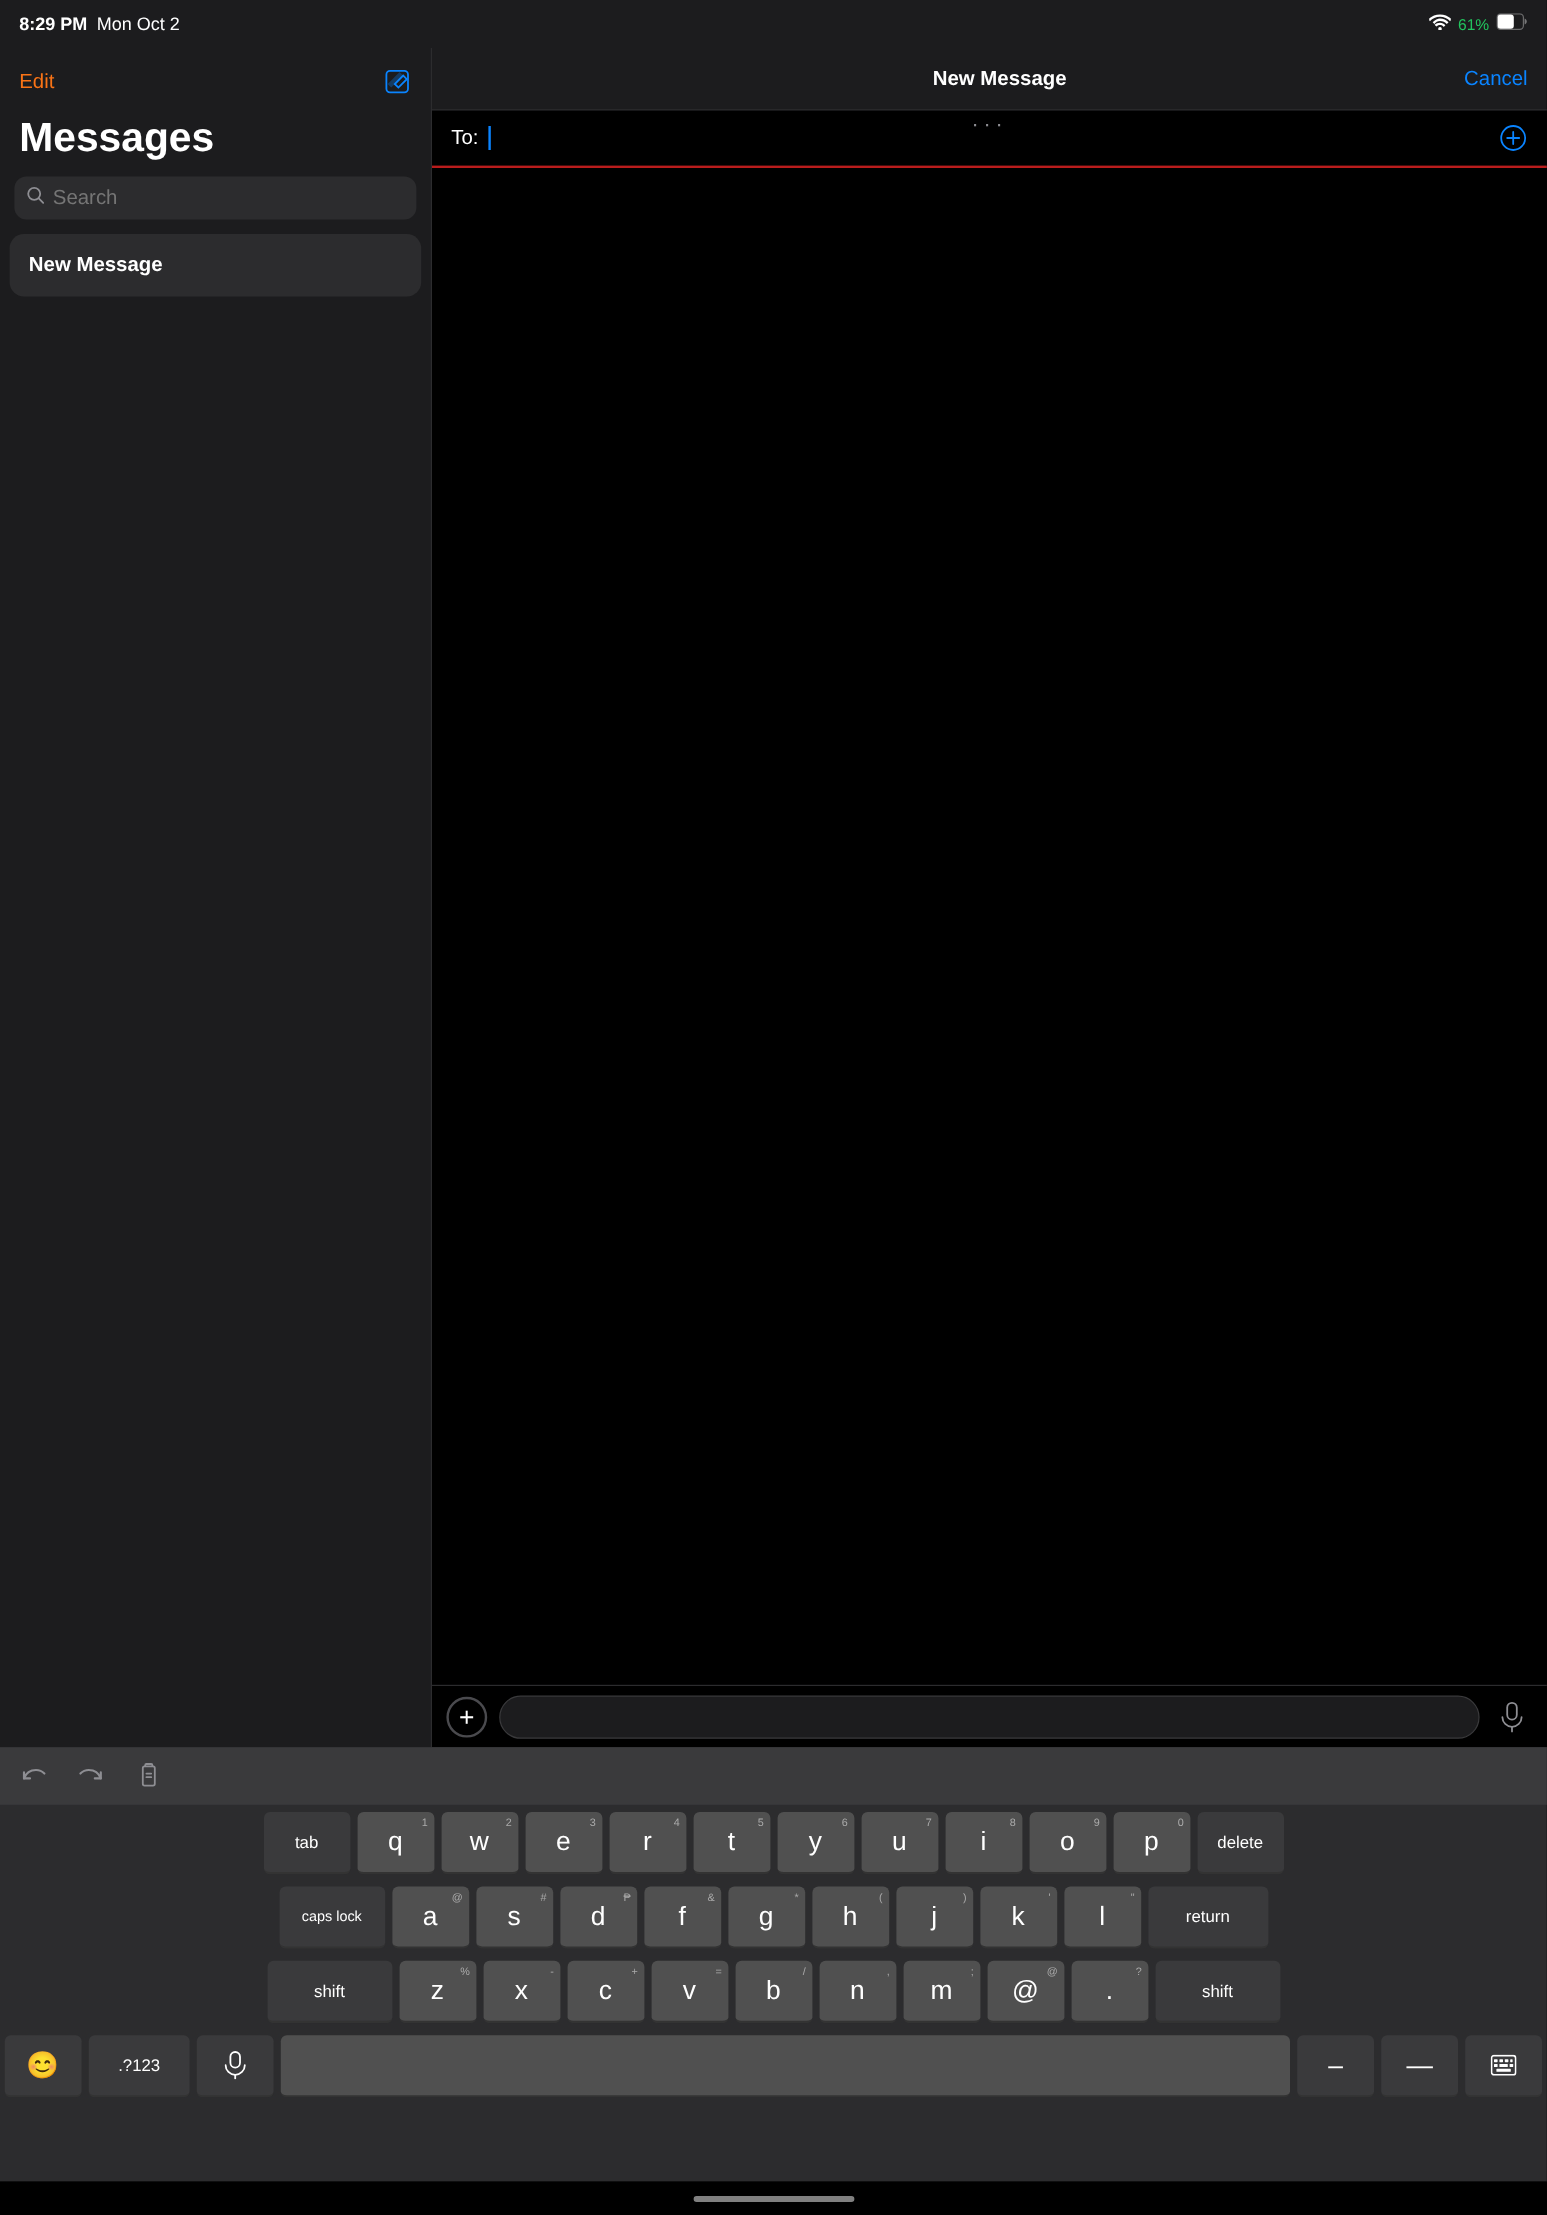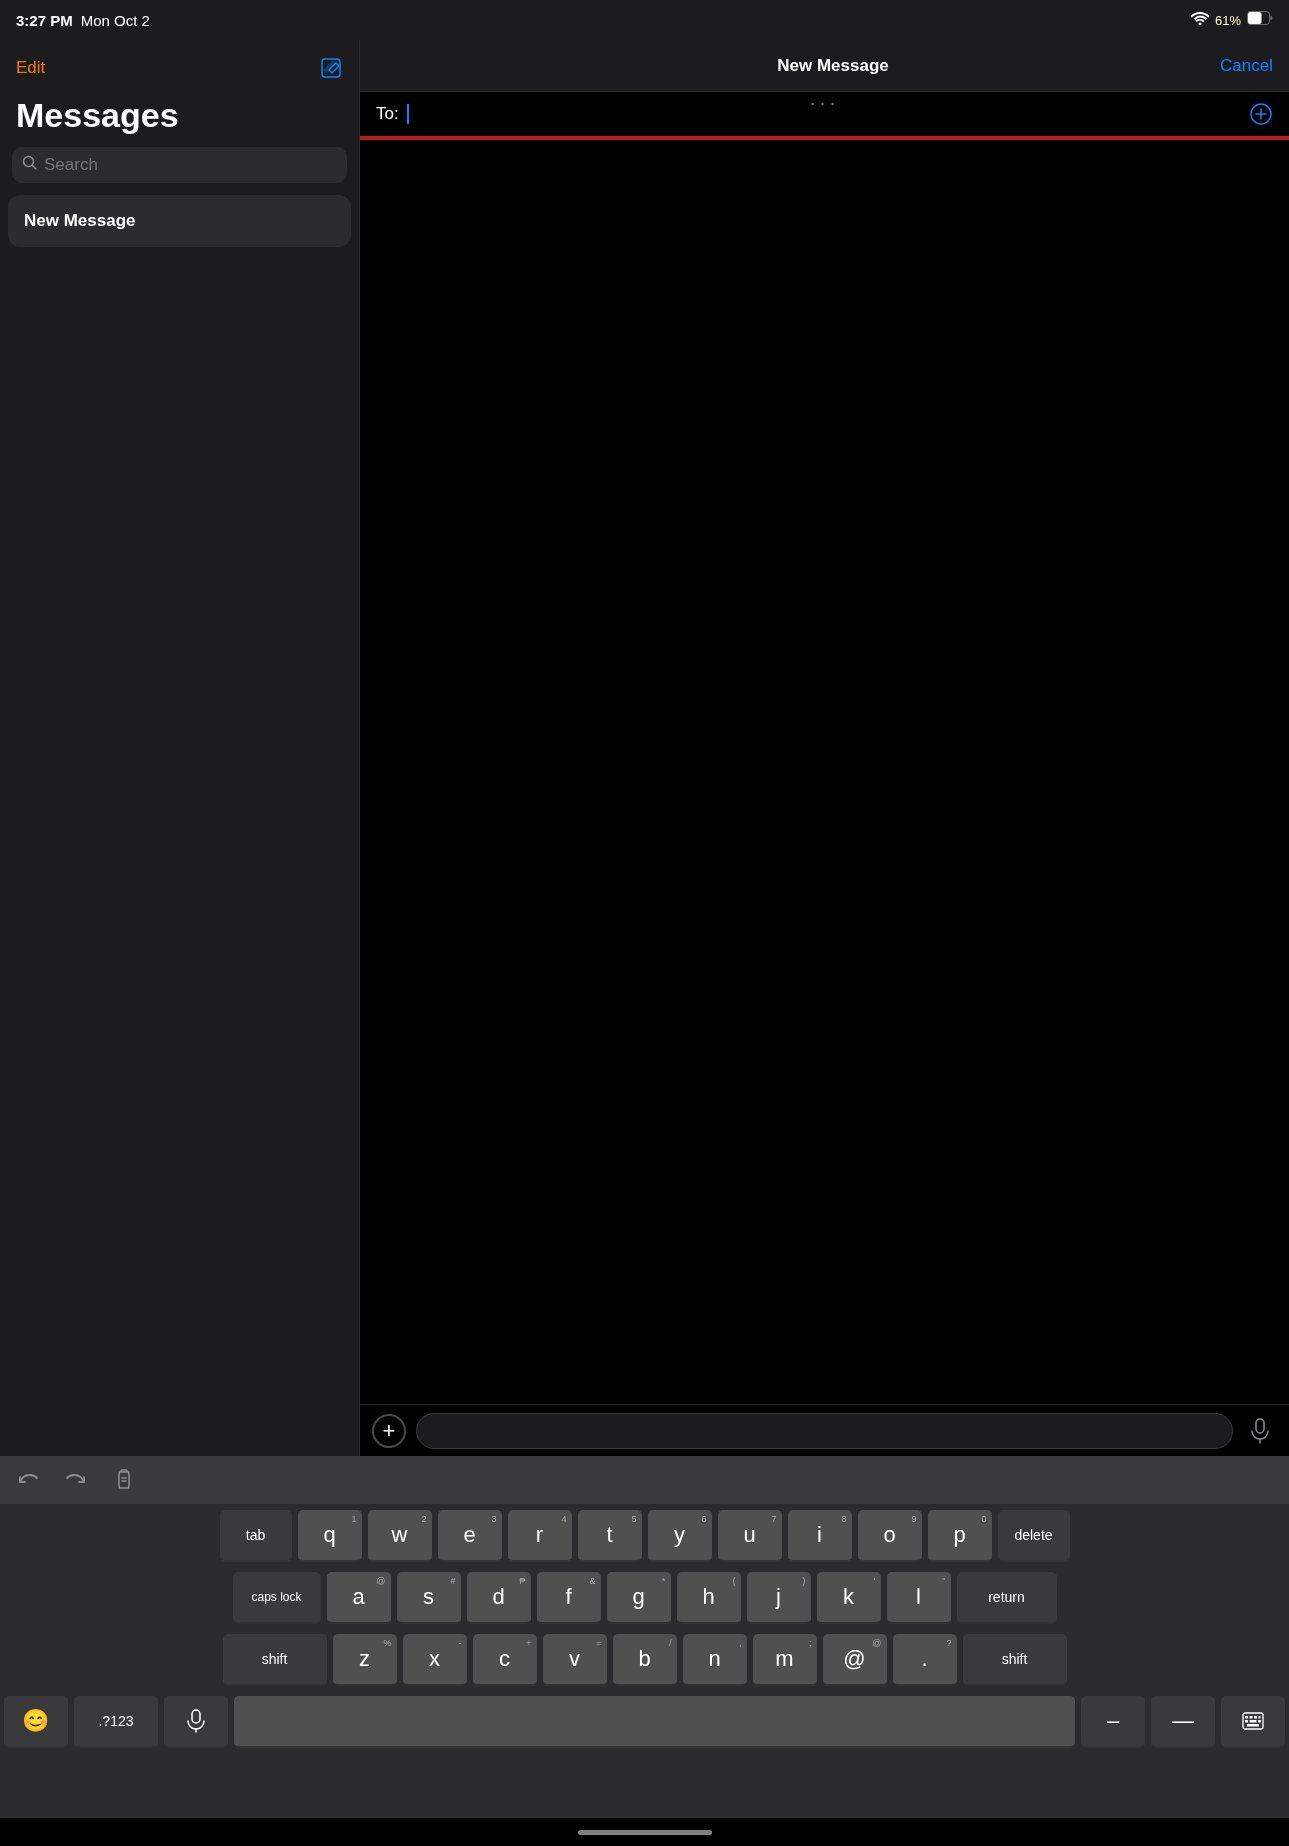--- a/index.html
+++ b/index.html
@@ -168,21 +168,21 @@
       background: none;
       border: none;
       cursor: pointer;
     }
 
     .to-row {
       height: 48px;
       display: flex;
       align-items: center;
       padding: 0 16px;
-      border-bottom: 4px solid #b91c1c;
+      border-bottom: 2px solid #b91c1c;
       gap: 8px;
     }
     .to-label {
       font-size: 17px;
       color: #fff;
     }
     .to-cursor {
       width: 2px;
       height: 20px;
       background: #0a84ff;
@@ -340,31 +340,31 @@
       height: 5px;
       background: #fff;
       border-radius: 3px;
       opacity: 0.5;
     }
   </style>
 </head>
 <body>
 
 <div class="status-bar">
-  <span class="status-time">3:27 PM</span>
+  <span class="status-time">8:29 PM</span>
   <span class="status-date">Mon Oct 2</span>
   <div class="status-right">
 
     <span>
       <svg width="18" height="14" viewBox="0 0 18 14" fill="white">
         <path d="M9 11.5a1.5 1.5 0 1 1 0 3 1.5 1.5 0 0 1 0-3zm0-3.5c1.8 0 3.4.8 4.5 2l-1.4 1.4C11.3 10.3 10.2 9.8 9 9.8s-2.3.5-3.1 1.3L4.5 9.7C5.6 8.8 7.2 8 9 8zm0-3.5c2.8 0 5.3 1.2 7.1 3.1L14.7 9c-1.4-1.5-3.4-2.5-5.7-2.5S5.7 7.5 4.3 9L2.9 7.6C4.7 5.7 7.2 4.5 9 4.5zM9 1c3.9 0 7.4 1.6 9.9 4.2L17.4 6.7C15.3 4.4 12.3 3 9 3S2.7 4.4.6 6.7L-.9 5.2C1.6 2.6 5.1 1 9 1z"></path>
       </svg>
     </span>
 
-    <span style="font-size:13px;color:#fef9c3;">61%</span>
+    <span style="font-size:13px;color:#22c55e;">61%</span>
     <span>
       <svg width="26" height="14" viewBox="0 0 26 14" fill="none">
         <rect x="0.5" y="0.5" width="22" height="13" rx="3" stroke="white" stroke-opacity="0.35"></rect>
         <rect x="1" y="1" width="13.5" height="12" rx="2.5" fill="white"></rect>
         <path d="M23.5 4.5v5c1.1-.5 1.8-1.5 1.8-2.5s-.7-2-1.8-2.5z" fill="white" opacity="0.4"></path>
       </svg>
     </span>
   </div>
 </div>
 

